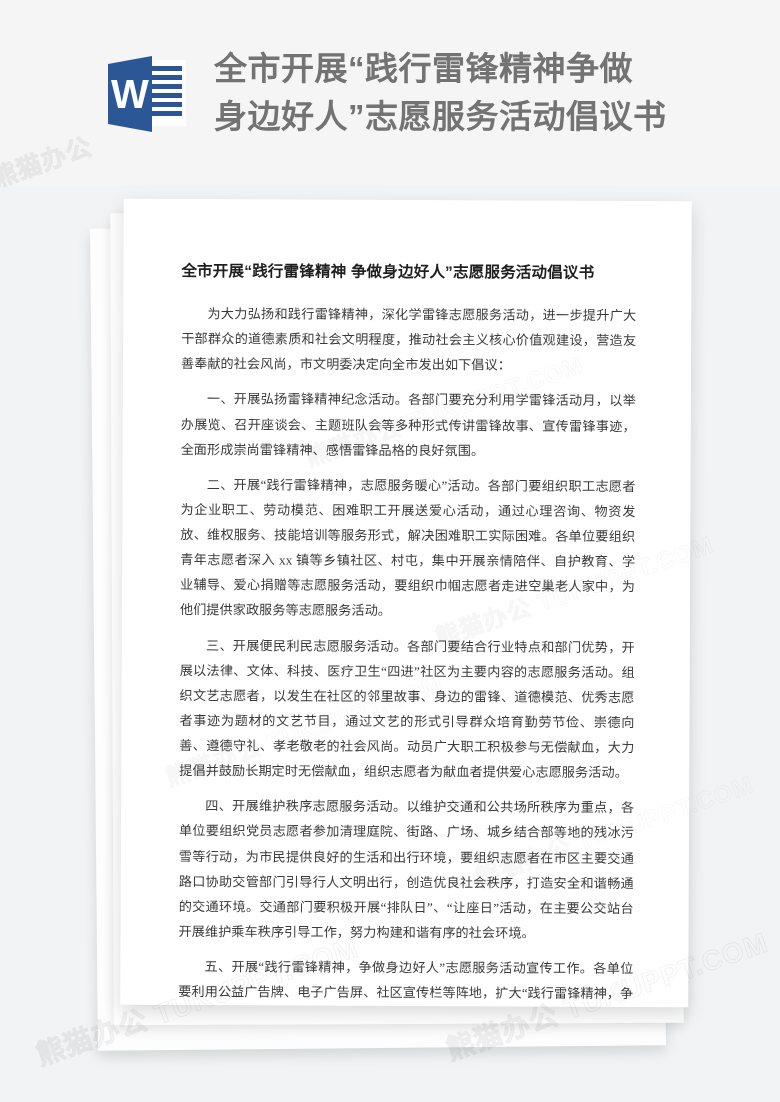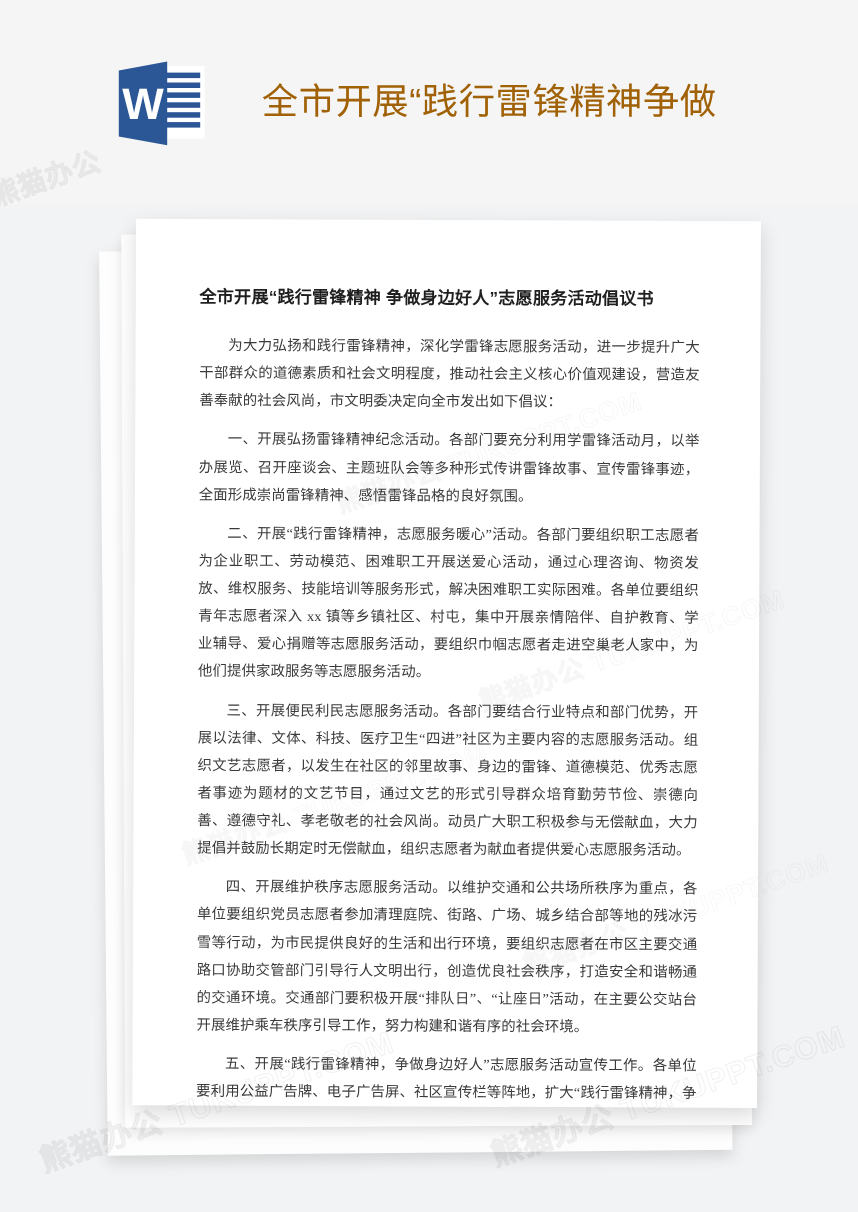--- a/index.html
+++ b/index.html
@@ -55,25 +55,24 @@
     margin-right: 22px;
     margin-top: 2px;
   }
   .word-icon svg { display: block; }
 
   
   .header-title {
     font-family: "Liberation Sans", "DejaVu Sans", sans-serif;
     font-size: 33px;
     line-height: 1.47;
-    color: #a16207;
-    font-weight: 400;
+    color: #737373;
+    font-weight: 700;
     letter-spacing: 0.5px;
     max-width: 470px;
-    margin-left: 24px;
   }
 
   
   #paper-stack {
     position: absolute;
     left: 0;
     top: 186px;
     width: 708px;
     height: 916px;
     z-index: 3;
@@ -198,20 +197,21 @@
           </g>
 
           <polygon points="12,18 56,10 56,86 12,78" fill="#2b5797"></polygon>
 
           <text x="34" y="62" font-family="'Liberation Sans','DejaVu Sans',sans-serif" font-size="40" font-weight="700" fill="#ffffff" text-anchor="middle">W</text>
         </svg>
       </div>
 
       <div class="header-title">
         <div>全市开展“践行雷锋精神争做</div>
+        <div>身边好人”志愿服务活动倡议书</div>
       </div>
 
     </div>
   </div>
 
   <div class="wm wm-outline wm-a">熊猫办公</div>
 
   <div id="paper-stack">
 
     <div class="sheet sheet-back"></div>

